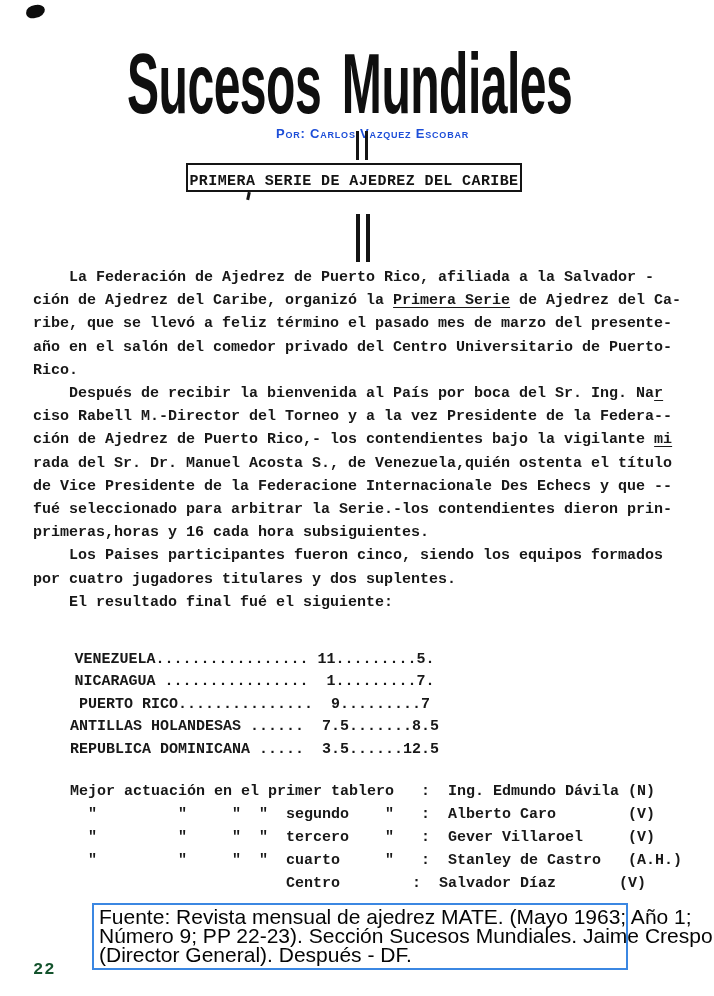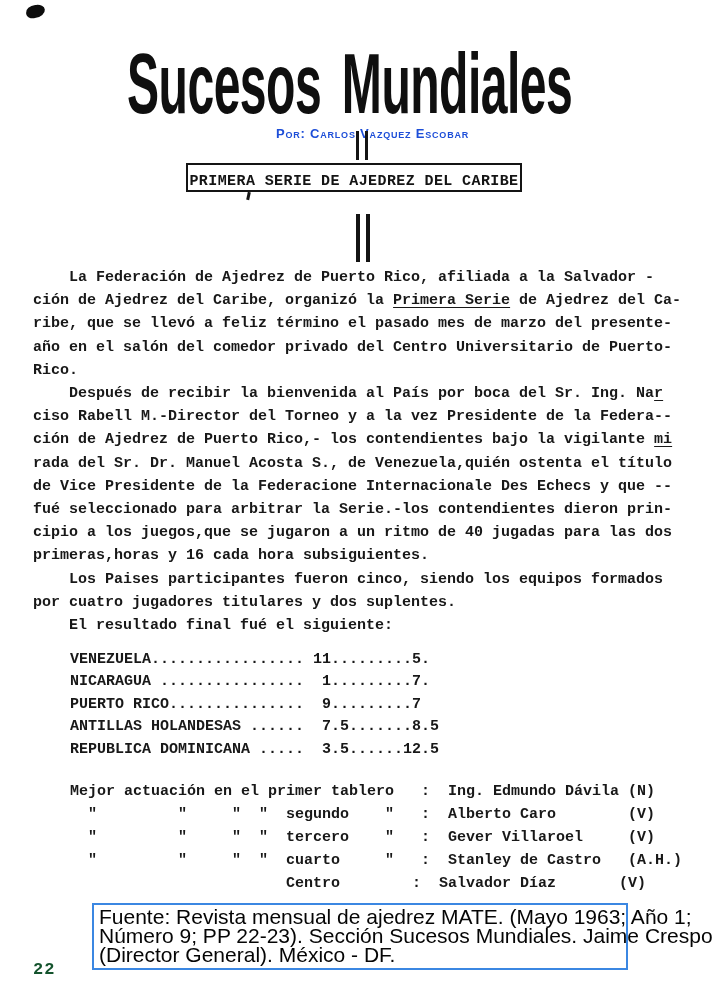--- a/index.html
+++ b/index.html
@@ -40,21 +40,21 @@
   .tick{position:absolute;left:247px;top:192px;width:3px;height:8px;background:#141414;
         transform:rotate(12deg);}
   
   .mono{
     font-family:"Liberation Mono","DejaVu Sans Mono",monospace;
     font-weight:bold;font-size:15px;color:#181818;
   }
   .article{position:absolute;left:33px;top:266px;line-height:23.2px;}
   .tl{white-space:pre;}
   .u{text-decoration:underline;text-underline-offset:3px;}
-  .results{position:absolute;left:70px;top:649px;line-height:22.4px;}
+  .results{position:absolute;left:70px;top:649px;line-height:22.4px;text-align:center;}
   .best{position:absolute;left:70px;top:780px;line-height:23px;}
   
   .source-box{
     position:absolute;left:92px;top:903px;width:536px;box-sizing:border-box;
     border:2px solid #3b87e2;background:#ffffff;padding:2px 5px 4px 5px;
   }
   .source-box .sline{
     font-family:Liberation Sans, sans-serif;font-size:21px;line-height:19px;
     color:#050505;white-space:nowrap;
   }
@@ -95,21 +95,20 @@
     <div class="tl"><span>ción de Ajedrez del Caribe, organizó la </span><span class="u">Primera Serie</span><span> de Ajedrez del Ca-</span></div>
     <div class="tl">ribe, que se llevó a feliz término el pasado mes de marzo del presente-</div>
     <div class="tl">año en el salón del comedor privado del Centro Universitario de Puerto-</div>
     <div class="tl">Rico.</div>
     <div class="tl"><span>    Después de recibir la bienvenida al País por boca del Sr. Ing. Na</span><span class="u">r</span></div>
     <div class="tl">ciso Rabell M.-Director del Torneo y a la vez Presidente de la Federa--</div>
     <div class="tl"><span>ción de Ajedrez de Puerto Rico,- los contendientes bajo la vigilante </span><span class="u">mi</span></div>
     <div class="tl">rada del Sr. Dr. Manuel Acosta S., de Venezuela,quién ostenta el título</div>
     <div class="tl">de Vice Presidente de la Federacione Internacionale Des Echecs y que --</div>
     <div class="tl">fué seleccionado para arbitrar la Serie.-los contendientes dieron prin-</div>
-    <div class="tl">cipio a los juegos,que se jugaron a un ritmo de 40 jugadas para las dos</div>
     <div class="tl">primeras,horas y 16 cada hora subsiguientes.</div>
     <div class="tl">    Los Paises participantes fueron cinco, siendo los equipos formados</div>
     <div class="tl">por cuatro jugadores titulares y dos suplentes.</div>
     <div class="tl">    El resultado final fué el siguiente:</div>
   </div>
 
   <div class="results mono">
     <div class="tl">VENEZUELA................. 11.........5.</div>
     <div class="tl">NICARAGUA ................  1.........7.</div>
     <div class="tl">PUERTO RICO...............  9.........7</div>
@@ -121,18 +120,18 @@
     <div class="tl">Mejor actuación en el primer tablero   :  Ing. Edmundo Dávila (N)</div>
     <div class="tl">  "         "     "  "  segundo    "   :  Alberto Caro        (V)</div>
     <div class="tl">  "         "     "  "  tercero    "   :  Gever Villaroel     (V)</div>
     <div class="tl">  "         "     "  "  cuarto     "   :  Stanley de Castro   (A.H.)</div>
     <div class="tl">                        Centro        :  Salvador Díaz       (V)</div>
   </div>
 
   <div class="source-box">
     <div class="sline">Fuente: Revista mensual de ajedrez MATE. (Mayo 1963; Año 1;</div>
     <div class="sline">Número 9; PP 22-23). Sección Sucesos Mundiales. Jaime Crespo</div>
-    <div class="sline">(Director General). México - DF.</div>
+    <div class="sline">(Director General). Después - DF.</div>
   </div>
 
   <div class="pagenum">22</div>
 
 </div>
 
 </body></html>

